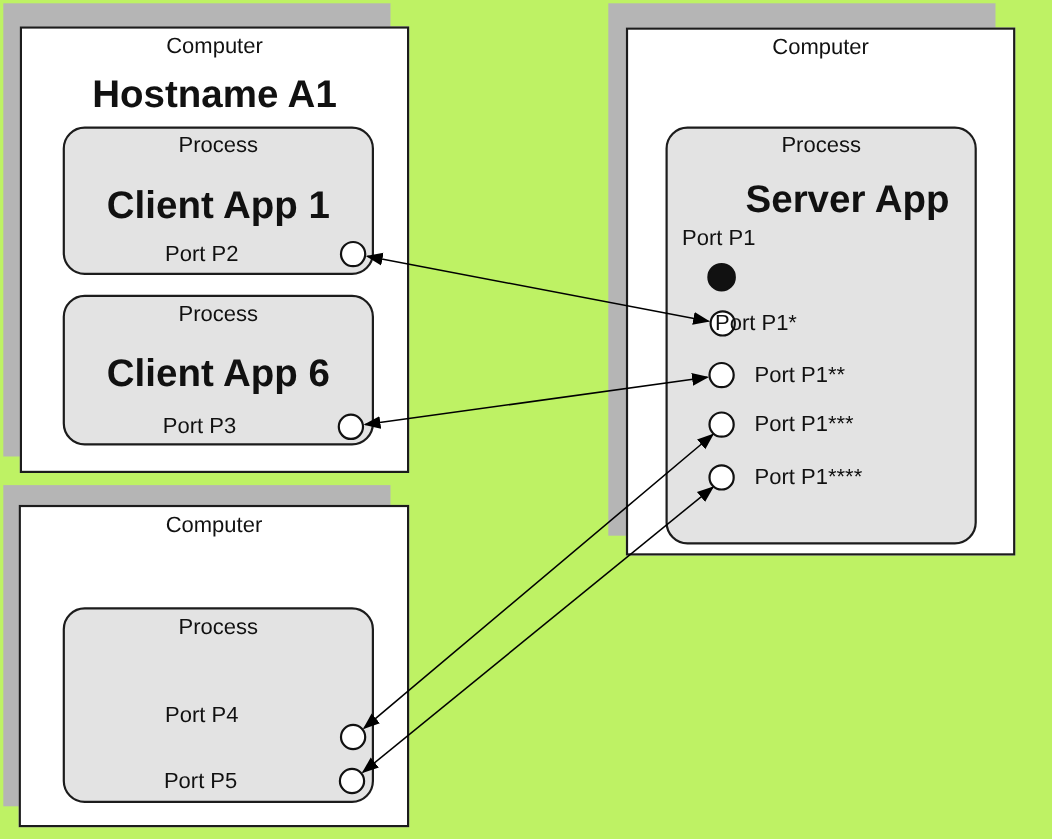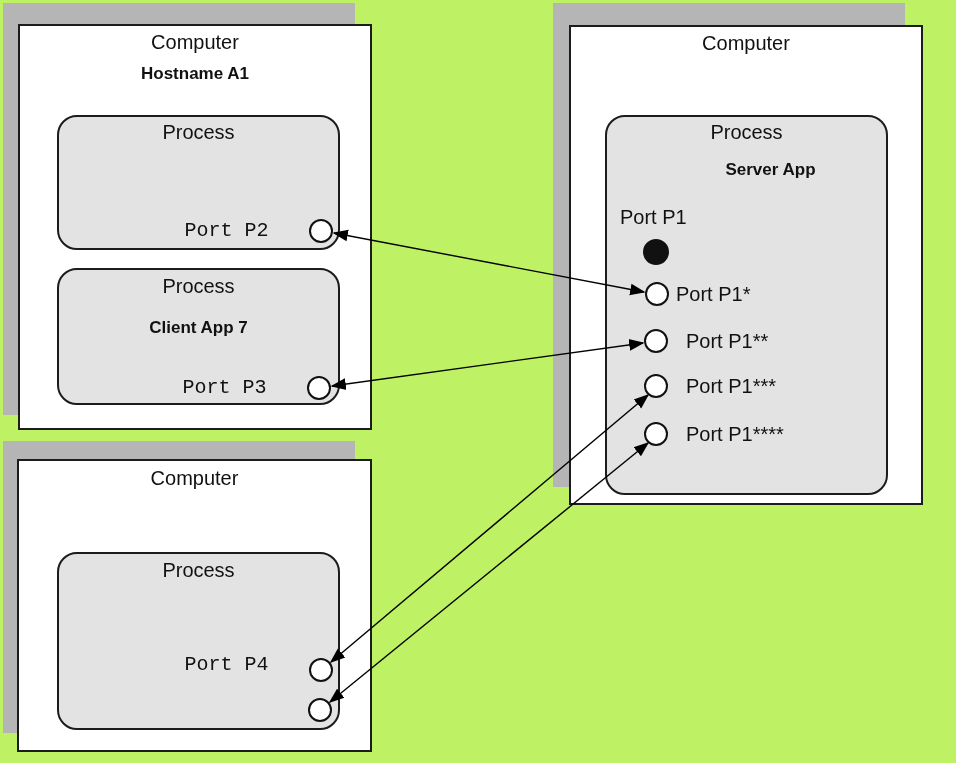--- a/index.html
+++ b/index.html
@@ -35,35 +35,35 @@
   .kind-label {
     position: absolute;
     text-align: center;
     font-size: 20px;
     color: #111111;
     line-height: 22px;
   }
   .name-label {
     position: absolute;
     text-align: center;
-    font-size: 17px;
+    font-size: 35px;
     font-weight: bold;
     color: #111111;
     line-height: 28px;
+    margin-top: 12px;
   }
   .port-label {
     position: absolute;
     font-size: 20px;
     color: #111111;
     line-height: 24px;
     white-space: nowrap;
   }
   .port-label.right {
-    text-align: center;
-    font-family: Liberation Mono, monospace;
+    text-align: left;
   }
   .port-circle {
     position: absolute;
     width: 24px;
     height: 24px;
     border-radius: 50%;
     background: #ffffff;
     border: 2px solid #111111;
     box-sizing: border-box;
   }
@@ -87,52 +87,54 @@
 
 <div class="stage">
 
   <div class="shadow" style="left:3px; top:3px; width:352px; height:412px;"></div>
   <div class="computer-box" style="left:18px; top:24px; width:354px; height:406px;"></div>
   <div class="kind-label" style="left:18px; top:31px; width:354px;">Computer</div>
   <div class="name-label" style="left:18px; top:60px; width:354px;">Hostname A1</div>
 
   <div class="process-box" style="left:57px; top:115px; width:283px; height:135px;"></div>
   <div class="kind-label" style="left:57px; top:121px; width:283px;">Process</div>
+  <div class="name-label" style="left:57px; top:161px; width:283px;">Client App 1</div>
   <div class="port-label right" style="left:150px; top:219px; width:153px;">Port P2</div>
   <div class="port-circle" style="left:309px; top:219px;"></div>
 
   <div class="process-box" style="left:57px; top:268px; width:283px; height:137px;"></div>
   <div class="kind-label" style="left:57px; top:275px; width:283px;">Process</div>
-  <div class="name-label" style="left:57px; top:314px; width:283px;">Client App 7</div>
+  <div class="name-label" style="left:57px; top:314px; width:283px;">Client App 6</div>
   <div class="port-label right" style="left:148px; top:376px; width:153px;">Port P3</div>
   <div class="port-circle" style="left:307px; top:376px;"></div>
 
   <div class="shadow" style="left:3px; top:441px; width:352px; height:292px;"></div>
   <div class="computer-box" style="left:17px; top:459px; width:355px; height:293px;"></div>
   <div class="kind-label" style="left:17px; top:467px; width:355px;">Computer</div>
 
   <div class="process-box" style="left:57px; top:552px; width:283px; height:178px;"></div>
   <div class="kind-label" style="left:57px; top:559px; width:283px;">Process</div>
-  <div class="port-label right" style="left:150px; top:653px; width:153px;">Port P4</div>
+  <div class="port-label right" style="left:150px; top:638px; width:153px;">Port P4</div>
   <div class="port-circle" style="left:309px; top:658px;"></div>
+  <div class="port-label right" style="left:149px; top:698px; width:153px;">Port P5</div>
   <div class="port-circle" style="left:308px; top:698px;"></div>
 
   <div class="shadow" style="left:553px; top:3px; width:352px; height:484px;"></div>
   <div class="computer-box" style="left:569px; top:25px; width:354px; height:480px;"></div>
   <div class="kind-label" style="left:569px; top:32px; width:354px;">Computer</div>
 
   <div class="process-box" style="left:605px; top:115px; width:283px; height:380px;"></div>
   <div class="kind-label" style="left:605px; top:121px; width:283px;">Process</div>
   <div class="name-label" style="left:629px; top:156px; width:283px;">Server App</div>
 
   <div class="port-label" style="left:620px; top:205px;">Port P1</div>
   <div class="port-circle filled" style="left:643px; top:239px;"></div>
 
   <div class="port-circle" style="left:645px; top:282px;"></div>
-  <div class="port-label" style="left:676px; top:282px;">Port P1*</div>
+  <div class="port-label" style="left:650px; top:282px;">Port P1*</div>
 
   <div class="port-circle" style="left:644px; top:329px;"></div>
   <div class="port-label" style="left:686px; top:329px;">Port P1**</div>
 
   <div class="port-circle" style="left:644px; top:374px;"></div>
   <div class="port-label" style="left:686px; top:374px;">Port P1***</div>
 
   <div class="port-circle" style="left:644px; top:422px;"></div>
   <div class="port-label" style="left:686px; top:422px;">Port P1****</div>
 

